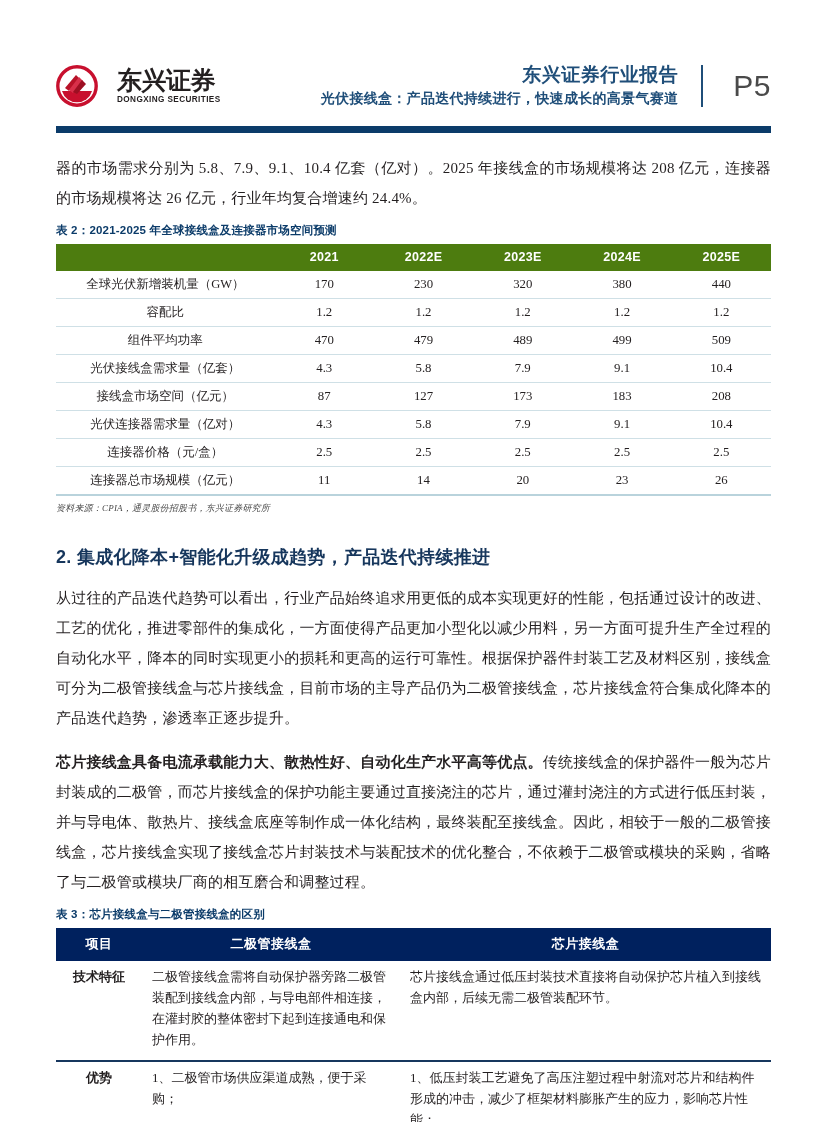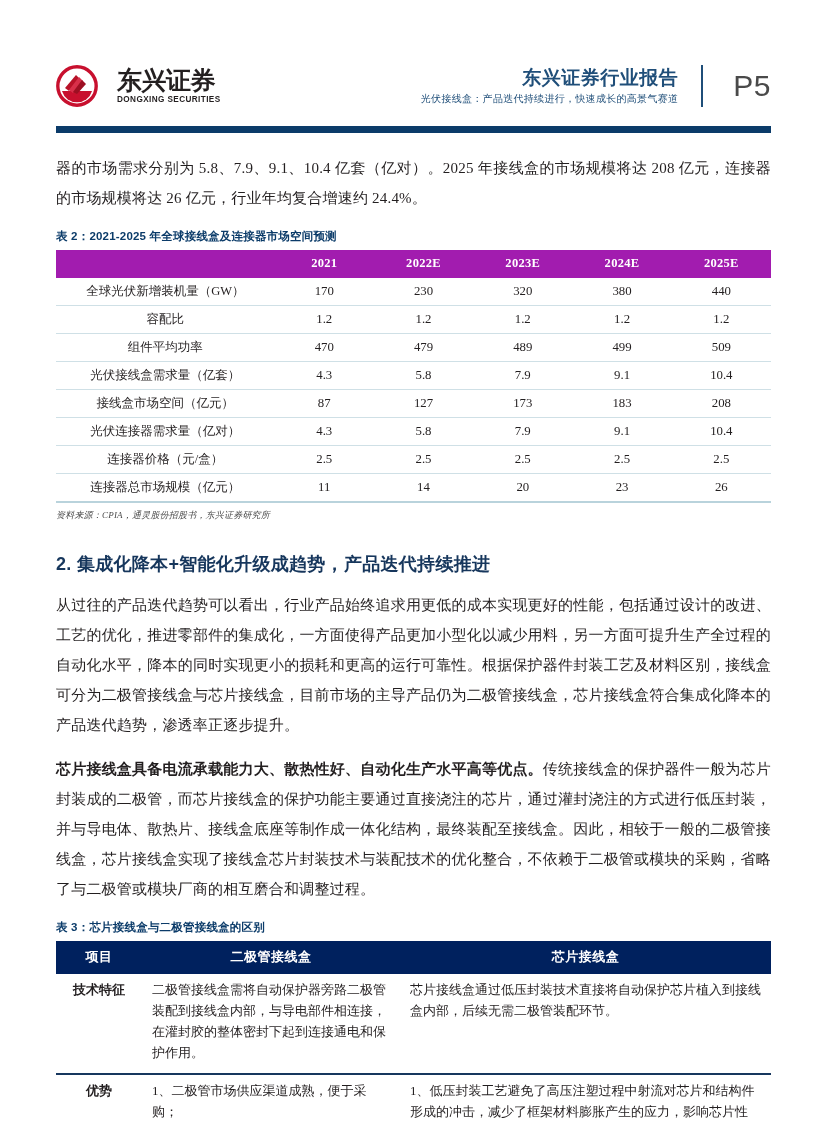--- a/index.html
+++ b/index.html
@@ -75,22 +75,22 @@
   .header-title {
     font-family: "Liberation Sans", sans-serif;
     font-size: 19px;
     font-weight: bold;
     color: #1f4e79;
     line-height: 1.15;
     letter-spacing: 0.5px;
   }
   .header-subtitle {
     font-family: "Liberation Serif", serif;
-    font-size: 10px;
-    font-weight: normal;
+    font-size: 14px;
+    font-weight: bold;
     color: #1f4e79;
     line-height: 1.3;
     margin-top: 4px;
     letter-spacing: 0.3px;
   }
   .header-divider {
     width: 2px;
     height: 42px;
     background: #1f4e79;
   }
@@ -125,34 +125,34 @@
   .bold-lead {
     font-weight: bold;
   }
 
   
   .tbl-caption {
     font-family: "Liberation Sans", sans-serif;
     font-size: 11.5px;
     font-weight: bold;
     color: #0b3b69;
-    margin: 16px 0 6px 0;
+    margin: 10px 0 6px 0;
     letter-spacing: 0.2px;
   }
 
   
   table {
     width: 100%;
     border-collapse: collapse;
     table-layout: fixed;
   }
   .t2 .thead-row th {
-    background: #a21caf;
+    background: #4d7c0f;
     color: #ffffff;
-    font-family: Liberation Serif, serif;
+    font-family: Liberation Sans, sans-serif;
     font-size: 12.5px;
     font-weight: bold;
     padding: 6px 0 7px 0;
     text-align: center;
     letter-spacing: 0.3px;
   }
   .t2 .thead-row th.lbl {
     text-align: left;
   }
   .t2 td {

